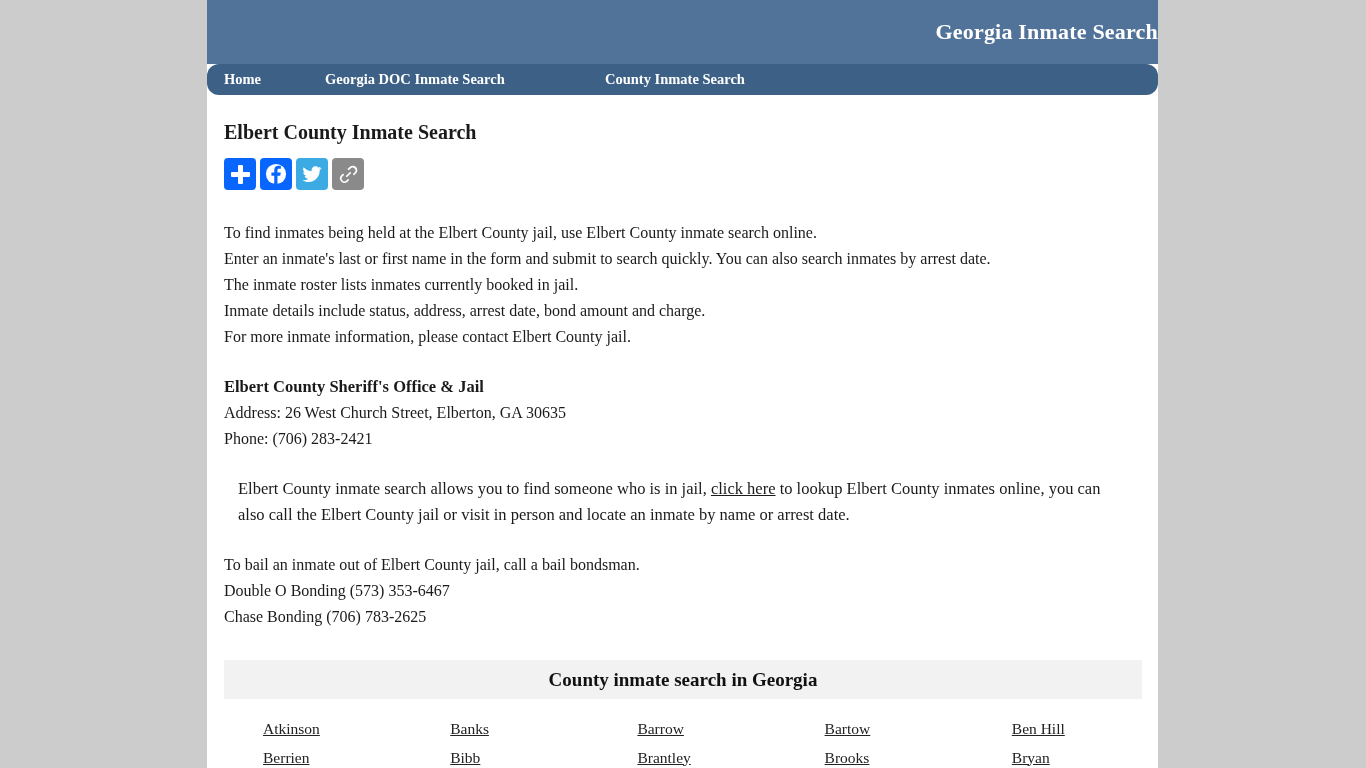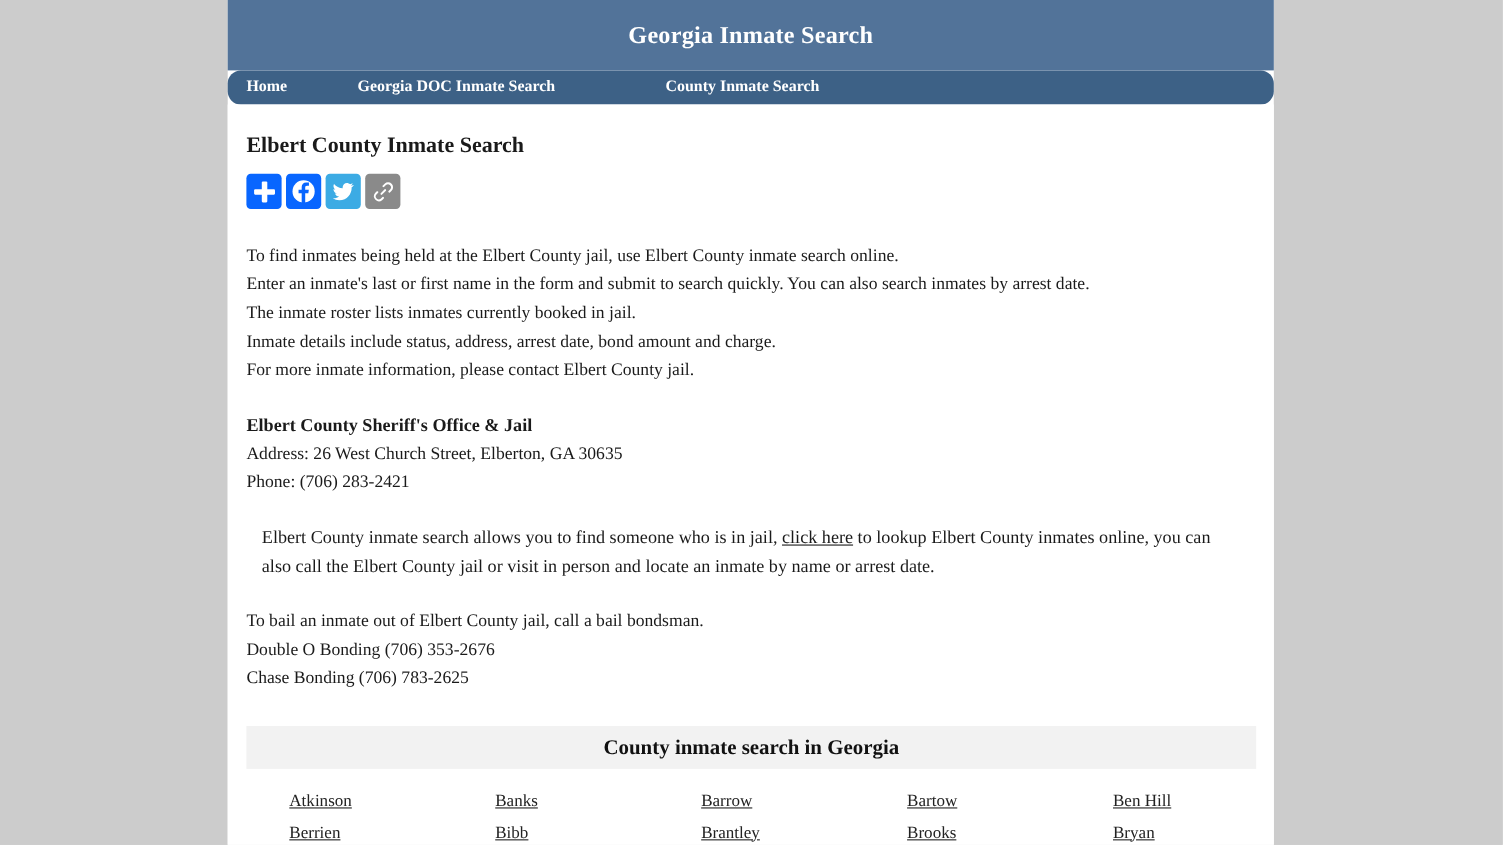--- a/index.html
+++ b/index.html
@@ -29,21 +29,21 @@
     min-height: 768px;
     background: #ffffff;
   }
 
   
   .site-banner {
     height: 64px;
     background: #527399;
     display: flex;
     align-items: center;
-    justify-content: center;
+    justify-content: flex-end;
   }
   .site-title {
     color: #ffffff;
     font-size: 22px;
     font-weight: bold;
     letter-spacing: 0.2px;
     font-family: "Liberation Serif", "DejaVu Serif", serif;
   }
 
   
@@ -254,21 +254,21 @@
         <p class="body-line">Address: 26 West Church Street, Elberton, GA 30635</p>
         <p class="body-line">Phone: (706) 283-2421</p>
       </div>
 
       <div class="para-block">
         <p class="para-text"><span>Elbert County inmate search allows you to find someone who is in jail, </span><a class="inline-link">click here</a><span> to lookup Elbert County inmates online, you can also call the Elbert County jail or visit in person and locate an inmate by name or arrest date.</span></p>
       </div>
 
       <div class="bail-block">
         <p class="body-line">To bail an inmate out of Elbert County jail, call a bail bondsman.</p>
-        <p class="body-line">Double O Bonding (706) 353-2676</p>
+        <p class="body-line">Double O Bonding (573) 353-6467</p>
         <p class="body-line">Chase Bonding (706) 783-2625</p>
       </div>
 
       <div class="county-section">
         <div class="county-header">
           <span class="county-header-title">County inmate search in Georgia</span>
         </div>
         <div class="county-grid">
 
           <div class="county-row">

